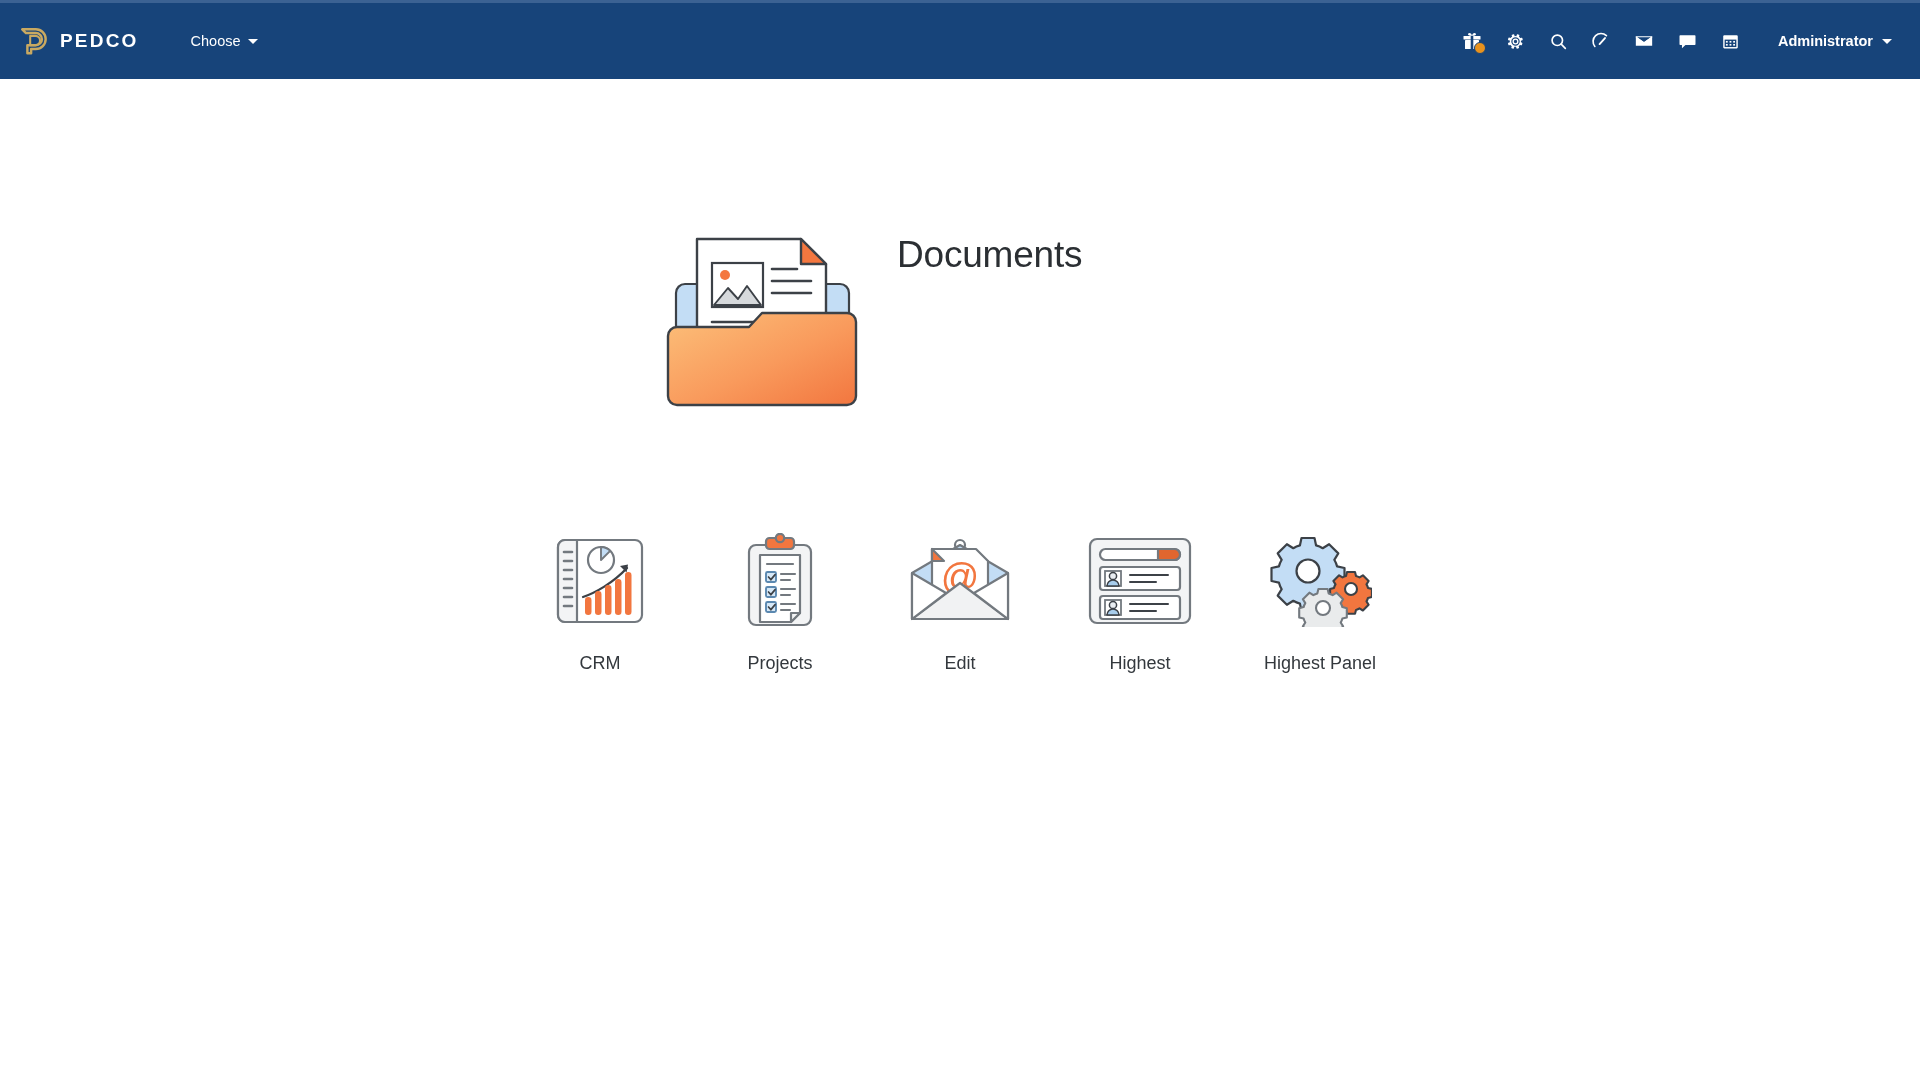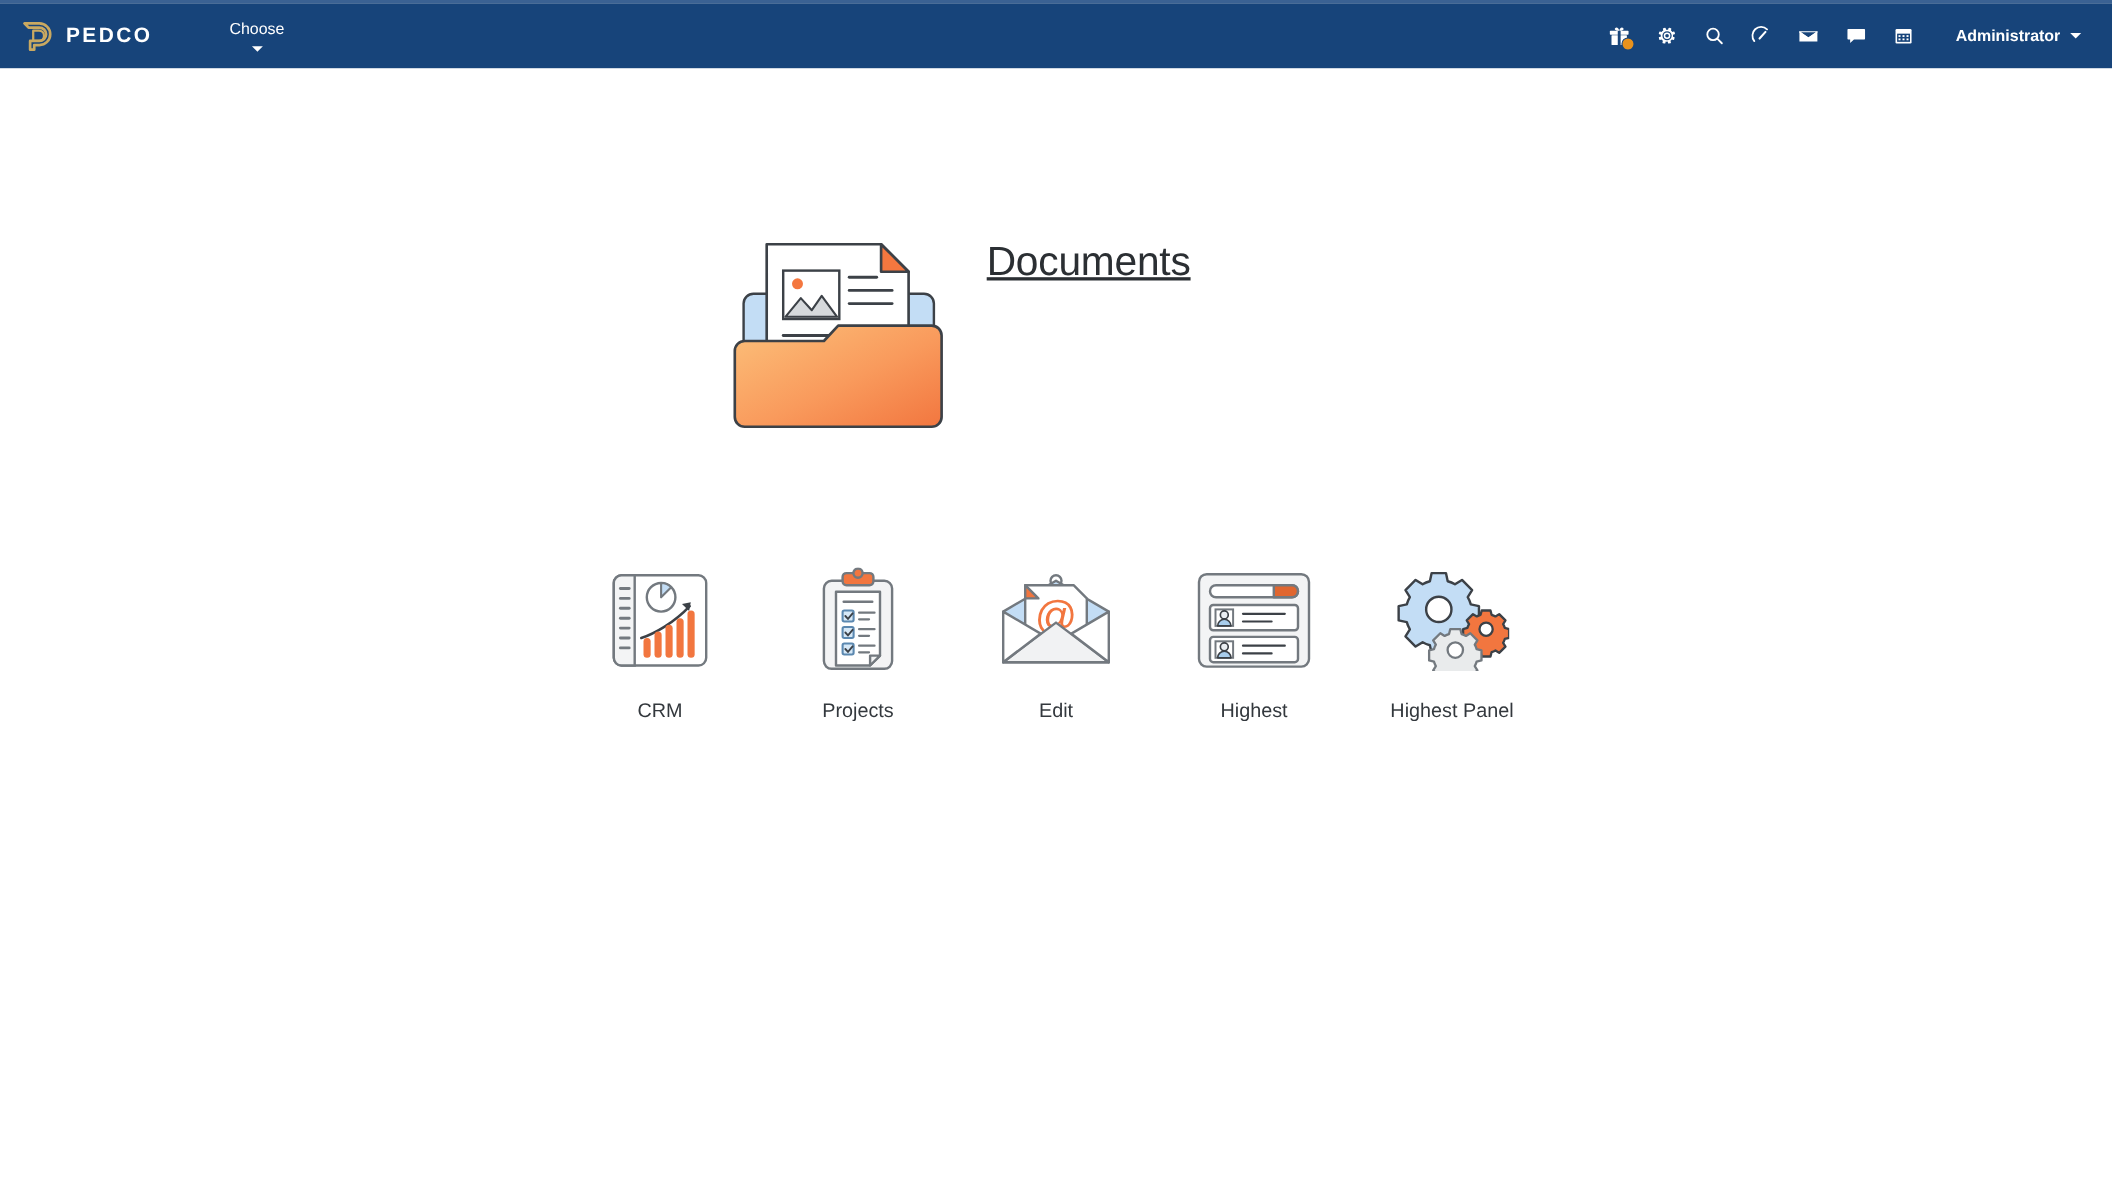--- a/index.html
+++ b/index.html
@@ -13,21 +13,21 @@
 
   
   .top-strip {
     height: 3px;
     width: 100%;
     background: #3b6293;
   }
 
   
   .navbar {
-    height: 59px;
+    height: 76px;
     width: 100%;
     background: #17447a;
     display: flex;
     align-items: center;
     padding: 0 24px 0 18px;
     position: relative;
   }
   .brand {
     display: flex;
     align-items: center;
@@ -36,29 +36,28 @@
     user-select: none;
   }
   .brand-logo { width: 30px; height: 30px; display: block; }
   .brand-name {
     color: #ffffff;
     font-size: 19px;
     font-weight: bold;
     letter-spacing: 2.2px;
   }
   .nav-choose {
-    margin-left: 70px;
+    margin-left: 52px;
     color: #ffffff;
     font-size: 14.5px;
     display: flex;
     align-items: center;
     gap: 7px;
     cursor: pointer;
     user-select: none;
-    flex-direction: column;
   }
   .caret {
     width: 0; height: 0;
     border-left: 5px solid transparent;
     border-right: 5px solid transparent;
     border-top: 5px solid #ffffff;
     display: inline-block;
   }
   .nav-right {
     margin-left: auto;
@@ -122,21 +121,20 @@
     width: 610px;
   }
   .hero-art { width: 215px; flex: none; }
   .hero-text { padding-top: 18px; padding-left: 27px; }
   .hero-title {
     font-size: 37px;
     font-weight: normal;
     color: #2b2f33;
     letter-spacing: -0.2px;
     line-height: 1.1;
-    text-decoration: underline;
   }
   .hero-desc {
     margin-top: 22px;
     font-size: 13.5px;
     line-height: 22px;
     color: #52585e;
     width: 305px;
   }
 
   

